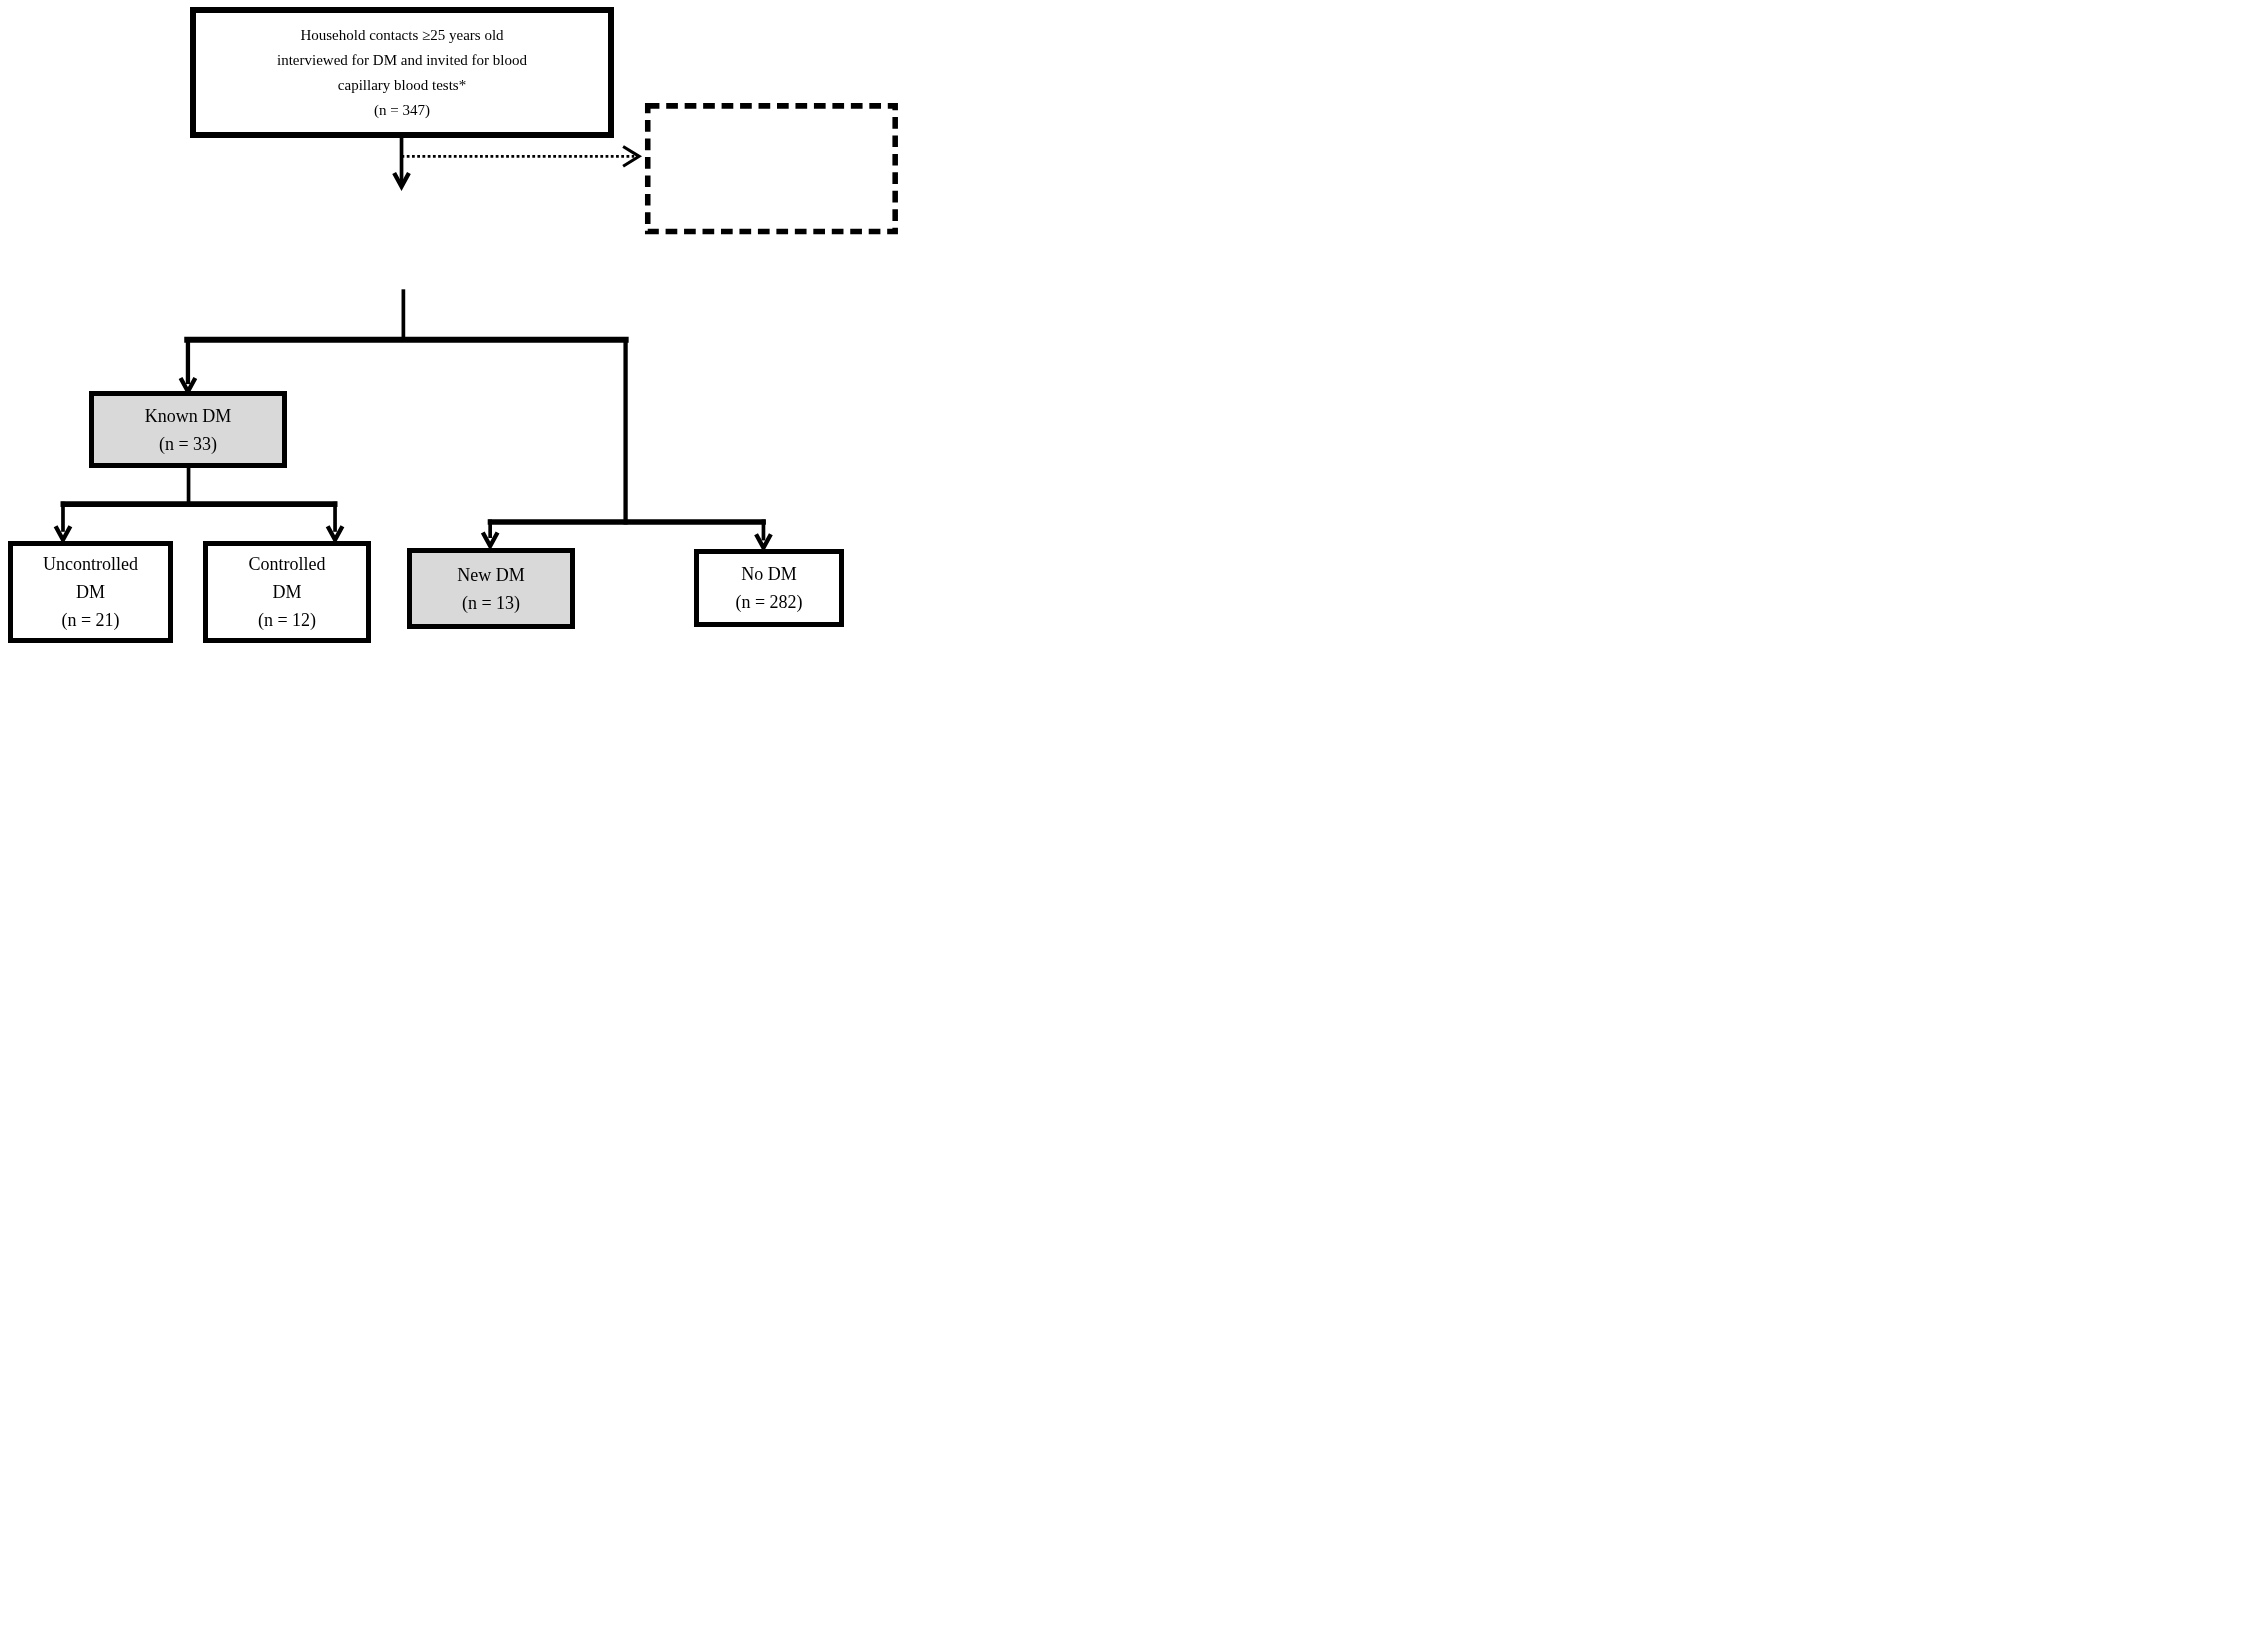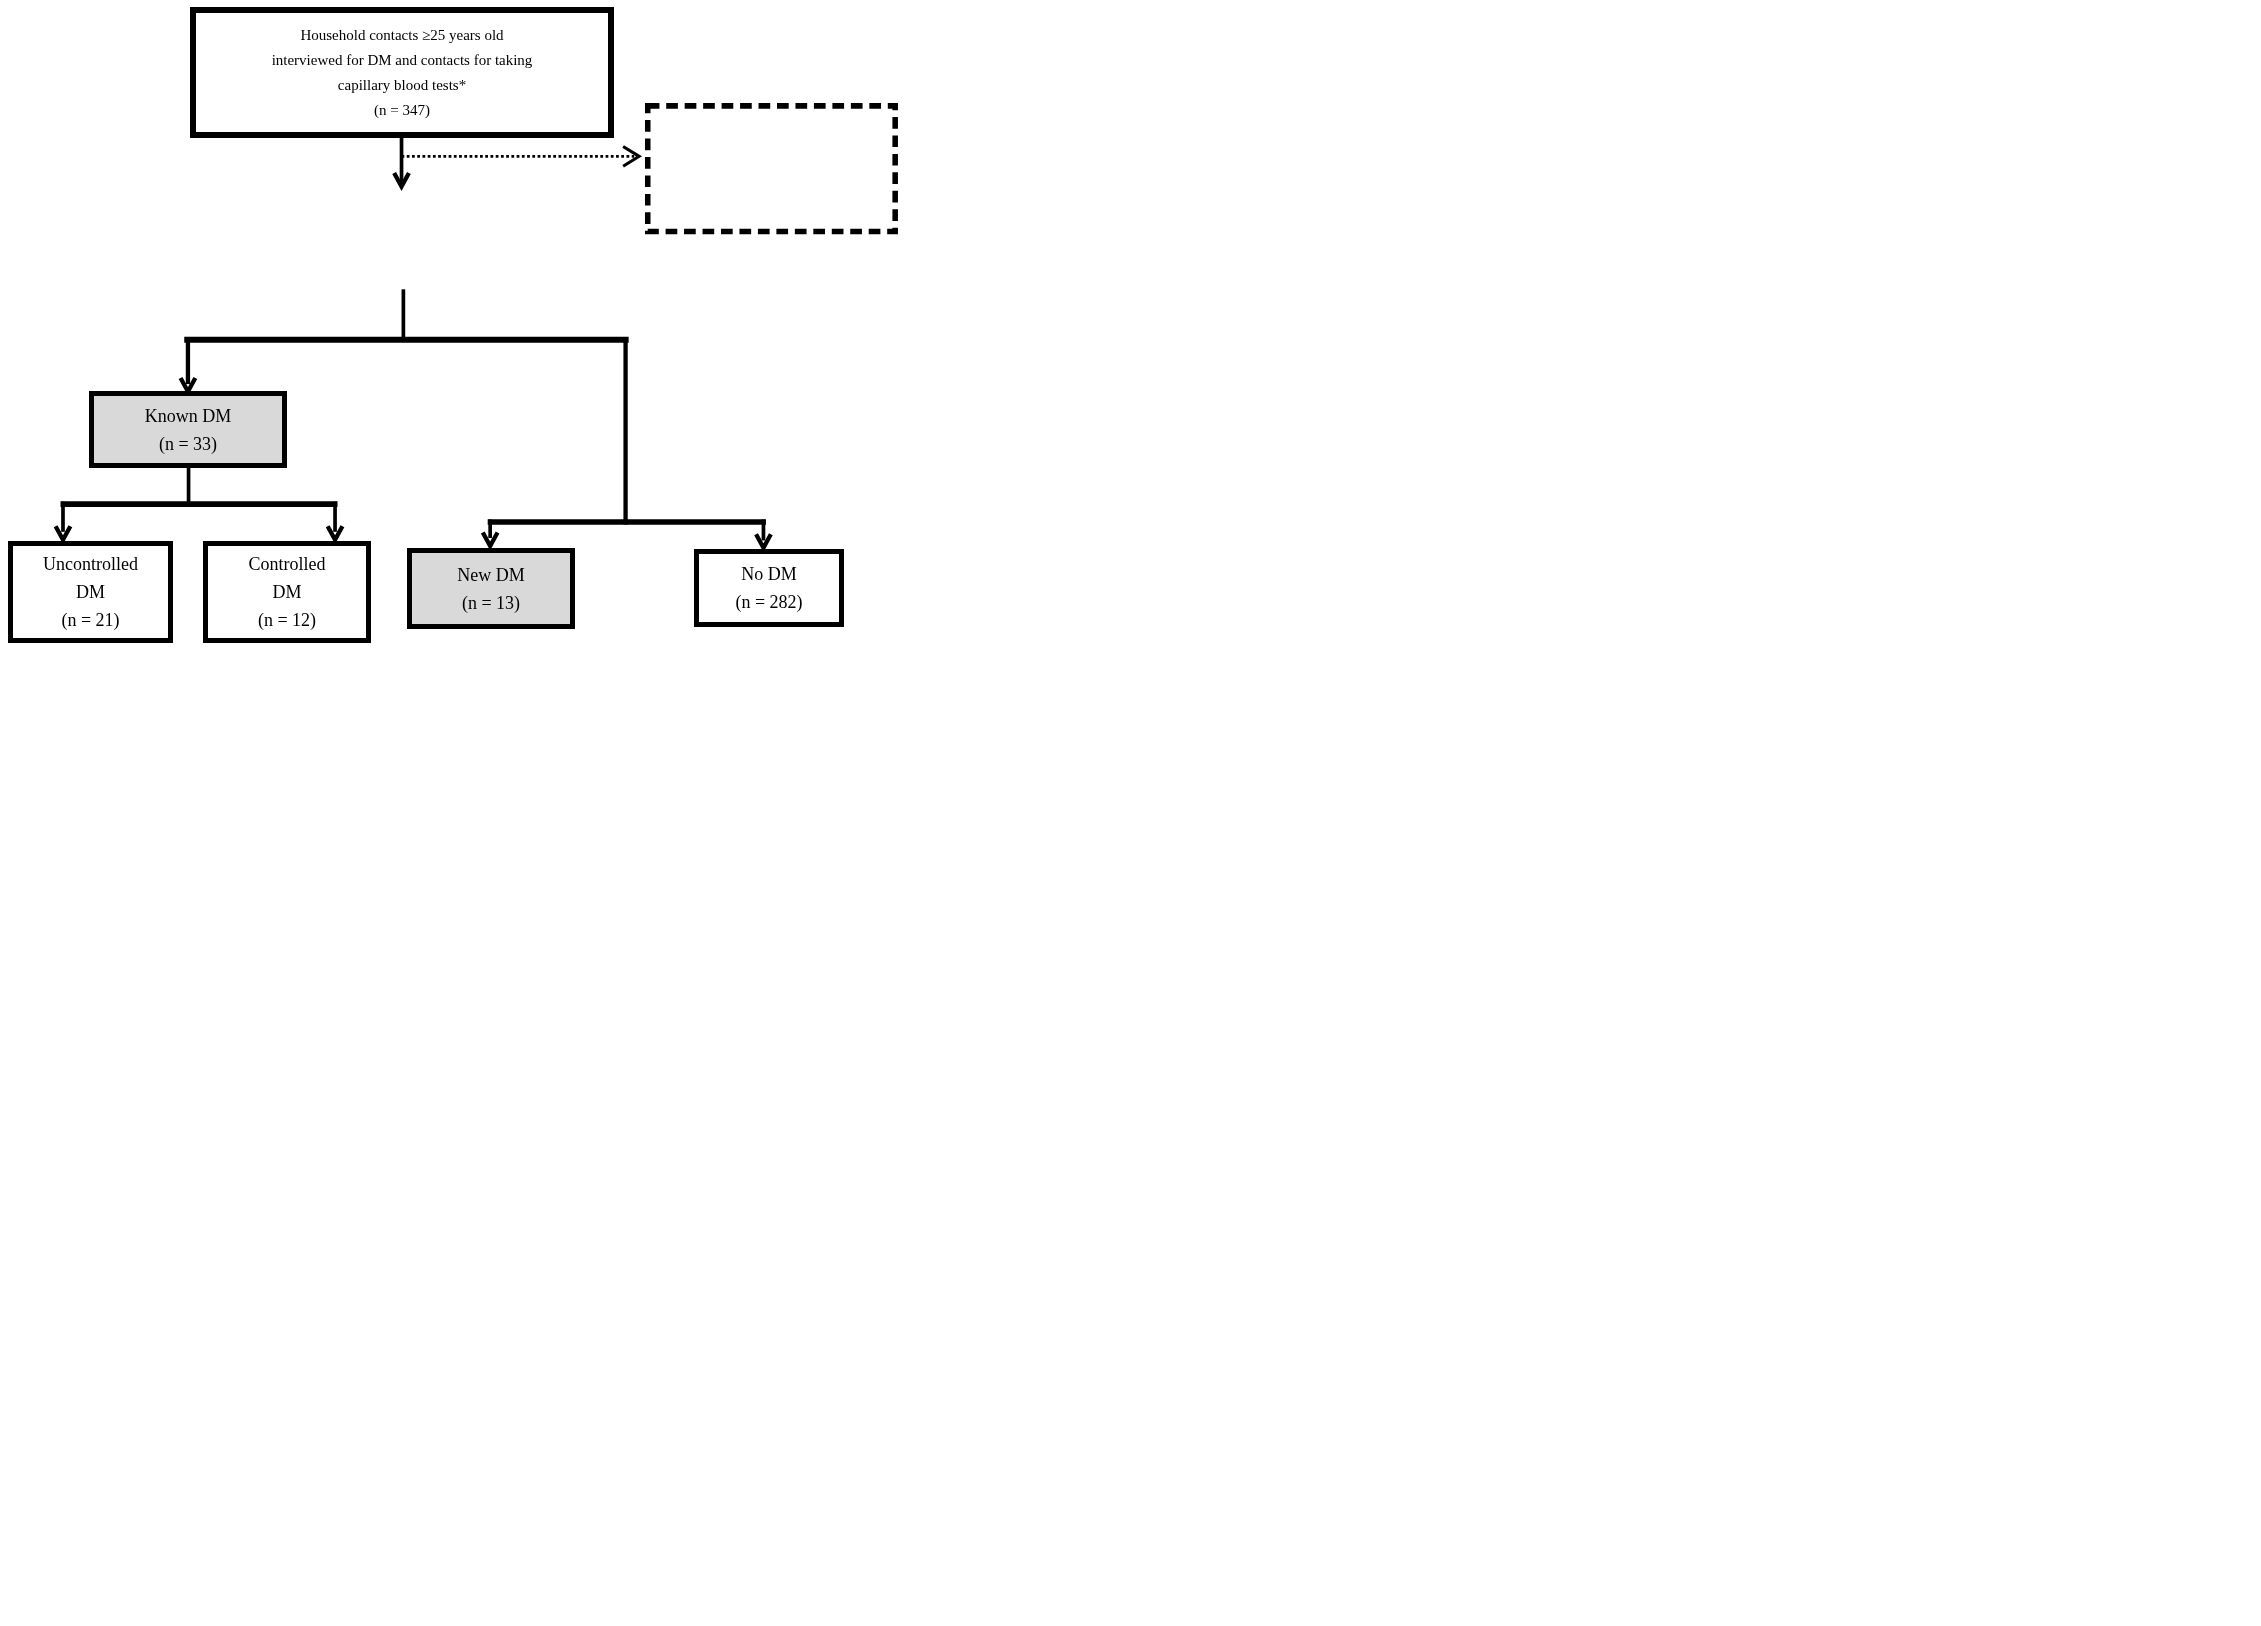--- a/index.html
+++ b/index.html
@@ -74,21 +74,21 @@
       <path d="M784 865 L796 887 L808 865" stroke-width="7"></path>
       <path d="M1240 844 L1240 878" stroke-width="6"></path>
       <path d="M1228 868 L1240 890 L1252 868" stroke-width="7"></path>
 
       <rect x="1052" y="172" width="402" height="204" stroke-width="9" stroke-dasharray="19 11"></rect>
     </g>
   </svg>
 
   <div class="box lg" style="left:190px; top:7.4px; width:424px; height:131px;">
     <div class="line">Household contacts ≥25 years old</div>
-    <div class="line">interviewed for DM and contacts for taking</div>
+    <div class="line">interviewed for DM and invited for blood</div>
     <div class="line">capillary blood tests*</div>
     <div class="line">(n = 347)</div>
   </div>
 
 
 
   <div class="box sm gray" style="left:89px; top:391px; width:198px; height:77px;">
     <div class="line">Known DM</div>
     <div class="line">(n = 33)</div>
   </div>

